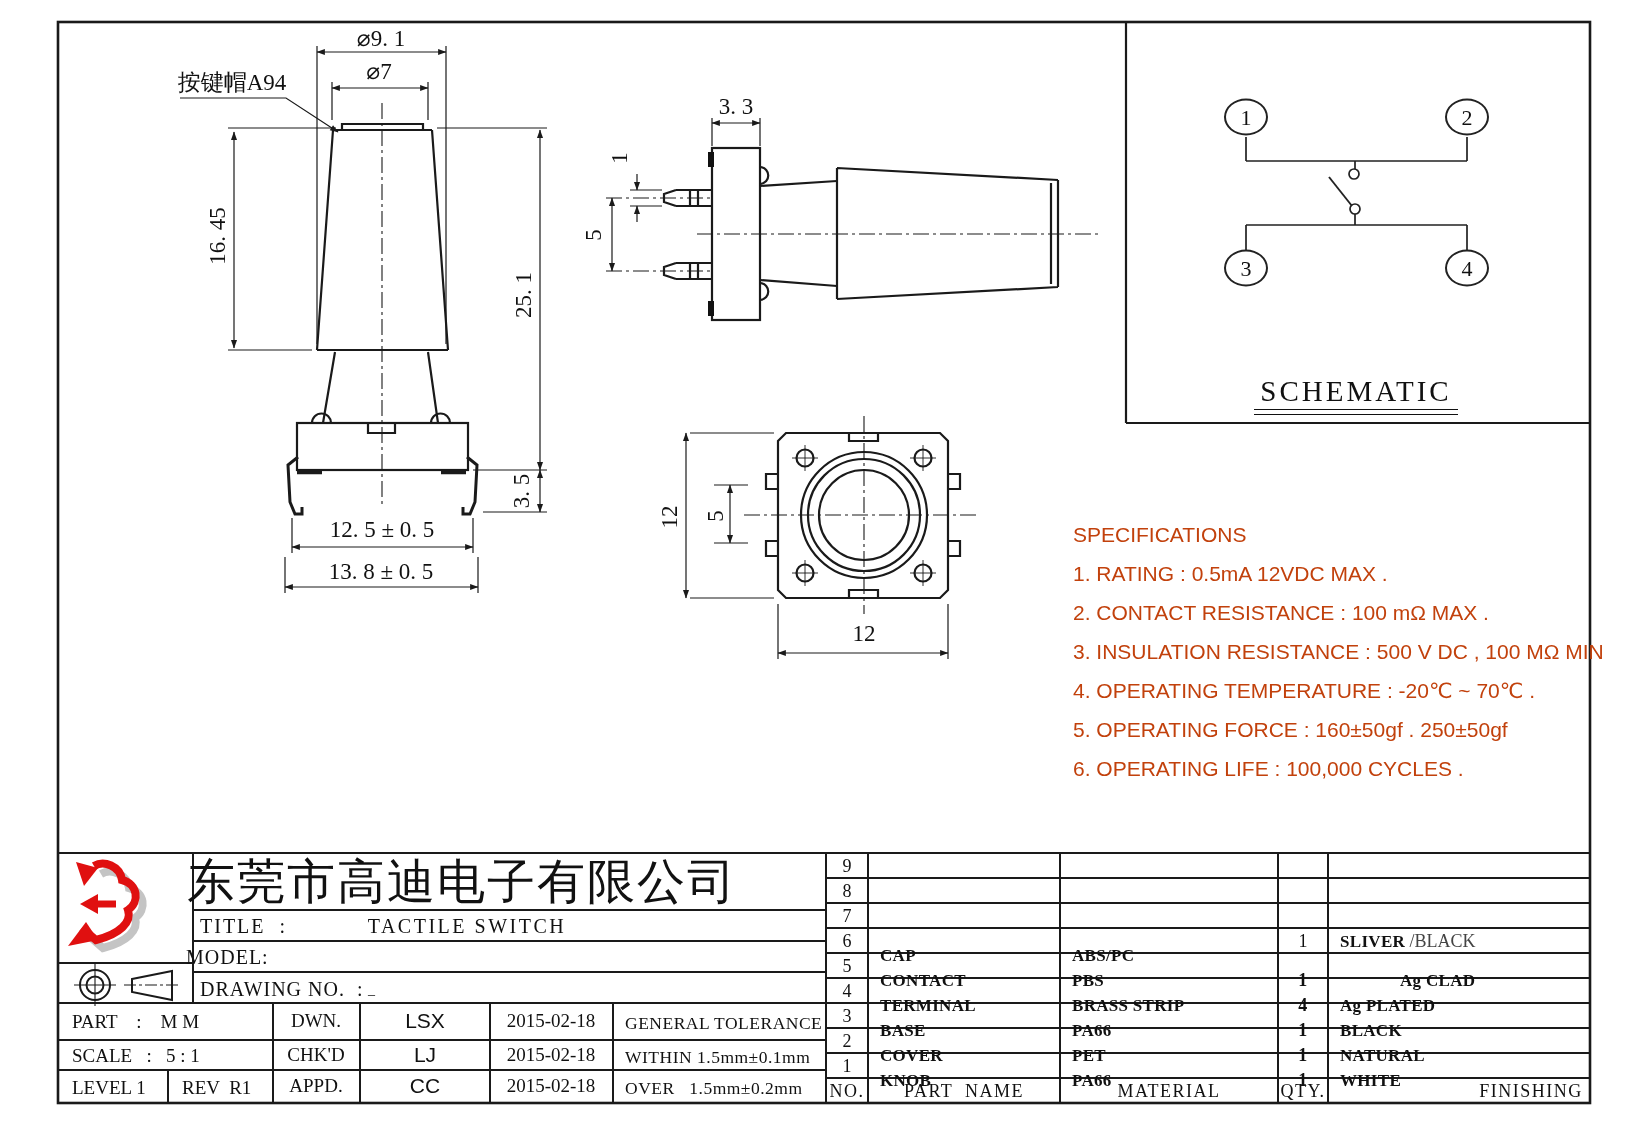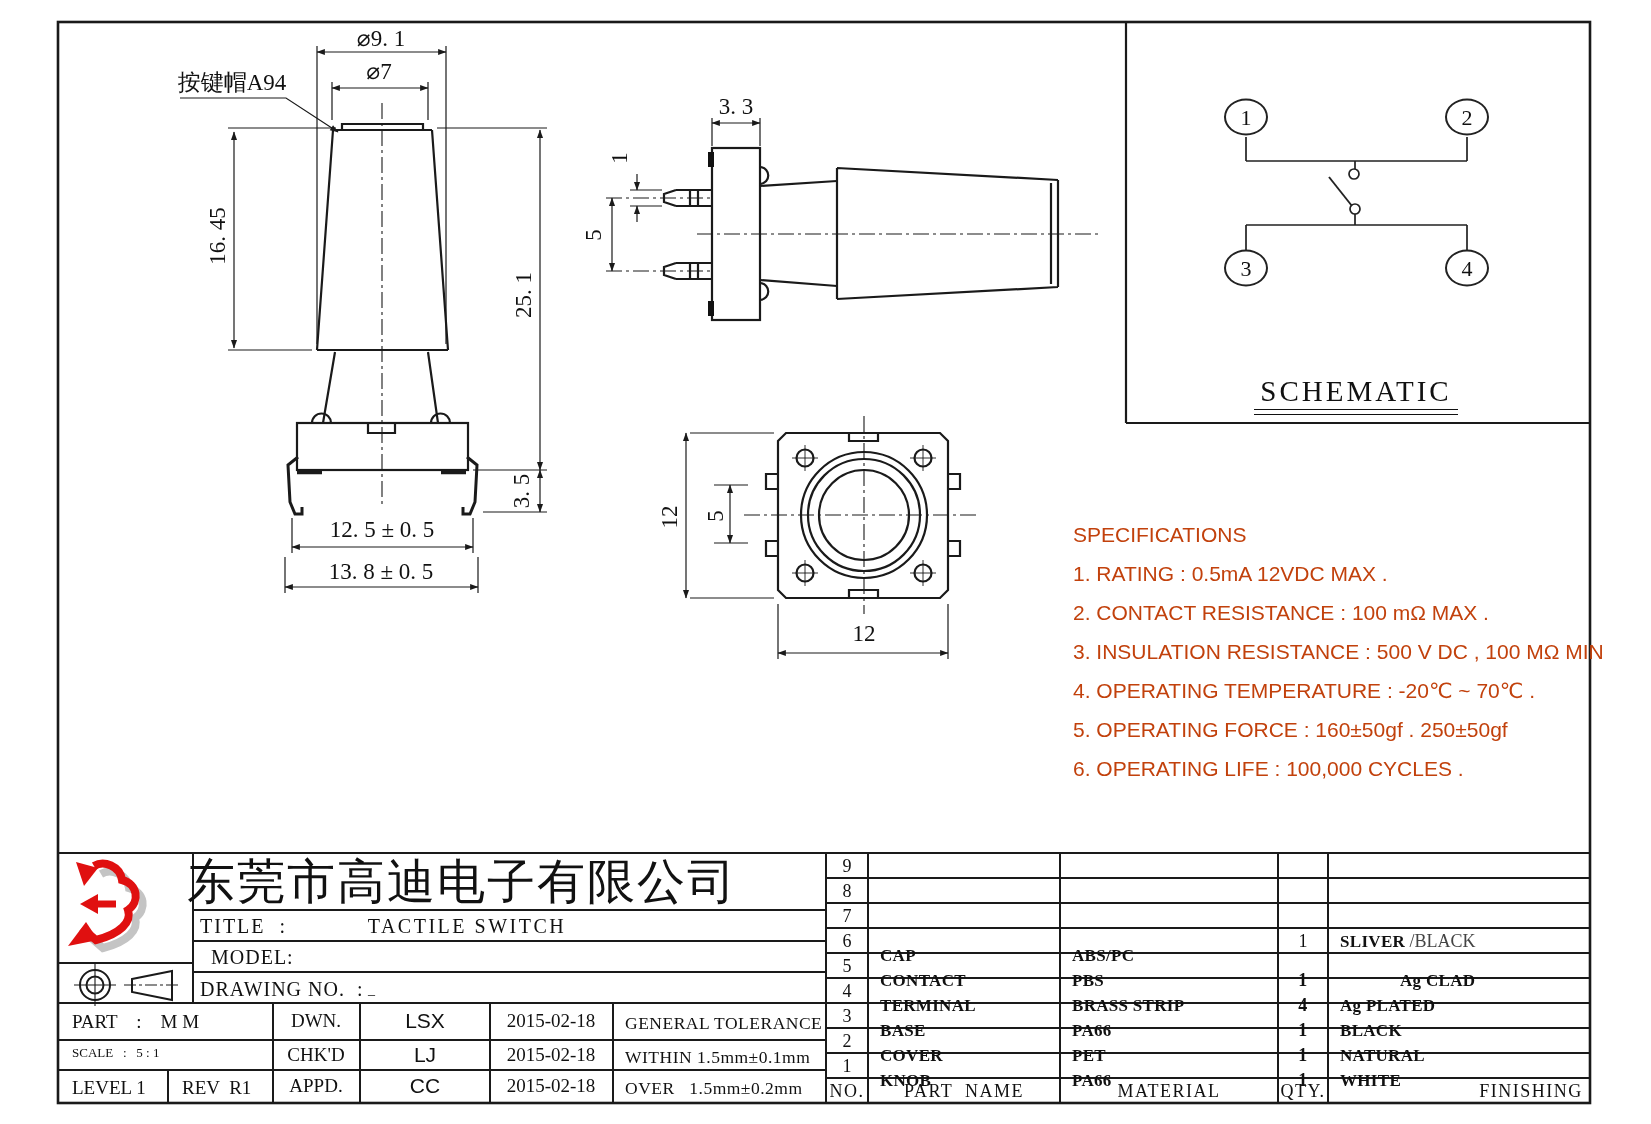--- a/index.html
+++ b/index.html
@@ -198,26 +198,26 @@
 <div class="abs spec" style="left:1073px;top:562px">1. RATING : 0.5mA 12VDC MAX .</div>
 <div class="abs spec" style="left:1073px;top:601px">2. CONTACT RESISTANCE : 100 mΩ MAX .</div>
 <div class="abs spec" style="left:1073px;top:640px">3. INSULATION RESISTANCE : 500 V DC , 100 MΩ MIN</div>
 <div class="abs spec" style="left:1073px;top:679px">4. OPERATING TEMPERATURE : -20℃ ~ 70℃ .</div>
 <div class="abs spec" style="left:1073px;top:718px">5. OPERATING FORCE : 160±50gf . 250±50gf</div>
 <div class="abs spec" style="left:1073px;top:757px">6. OPERATING LIFE : 100,000 CYCLES .</div>
 
 <div class="abs ctr company" style="left:462px;top:882px">东莞市高迪电子有限公司</div>
 <div class="abs tbtext" style="left:200px;top:915px;letter-spacing:2px">TITLE  :</div>
 <div class="abs ctr tbtext" style="left:467px;top:926px;letter-spacing:2.5px">TACTILE SWITCH</div>
-<div class="abs tbtext" style="left:211px;top:946px;letter-spacing:1px">MODEL:</div>
+<div class="abs tbtext" style="left:186px;top:946px;letter-spacing:1px">MODEL:</div>
 <div class="abs tbtext" style="left:200px;top:978px;letter-spacing:1px">DRAWING NO.  :</div>
 <div class="abs tbtext" style="left:368px;top:982px;font-size:14px">_</div>
 
 <div class="abs tbtext" style="left:72px;top:1011px;font-size:19px">PART    :    M M</div>
-<div class="abs tbtext" style="left:72px;top:1045px;font-size:13px">SCALE   :   5 : 1</div>
+<div class="abs tbtext" style="left:72px;top:1045px;font-size:19px">SCALE   :   5 : 1</div>
 <div class="abs tbtext" style="left:72px;top:1077px;font-size:19px">LEVEL 1</div>
 <div class="abs tbtext" style="left:182px;top:1077px;font-size:19px">REV  R1</div>
 
 <div class="abs ctr tbtext" style="left:316px;top:1021px;font-size:19px">DWN.</div>
 <div class="abs ctr tbtext" style="left:316px;top:1055px;font-size:19px">CHK'D</div>
 <div class="abs ctr tbtext" style="left:316px;top:1086px;font-size:19px">APPD.</div>
 
 <div class="abs ctr sans" style="left:425px;top:1021px;font-size:21px">LSX</div>
 <div class="abs ctr sans" style="left:425px;top:1055px;font-size:21px">LJ</div>
 <div class="abs ctr sans" style="left:425px;top:1086px;font-size:21px">CC</div>

